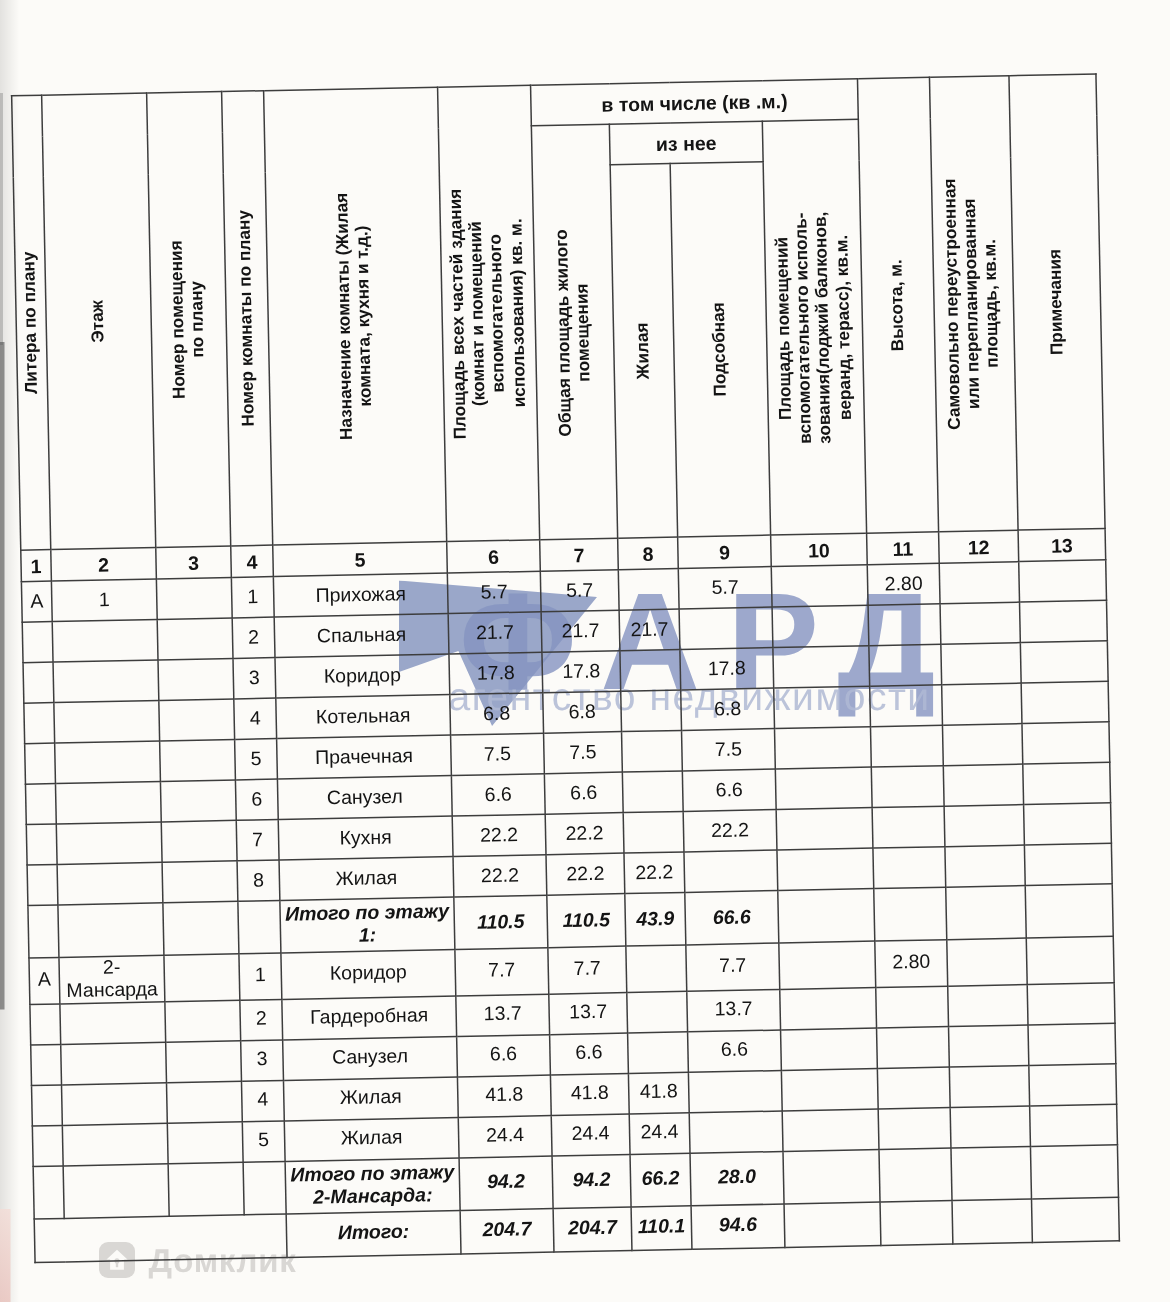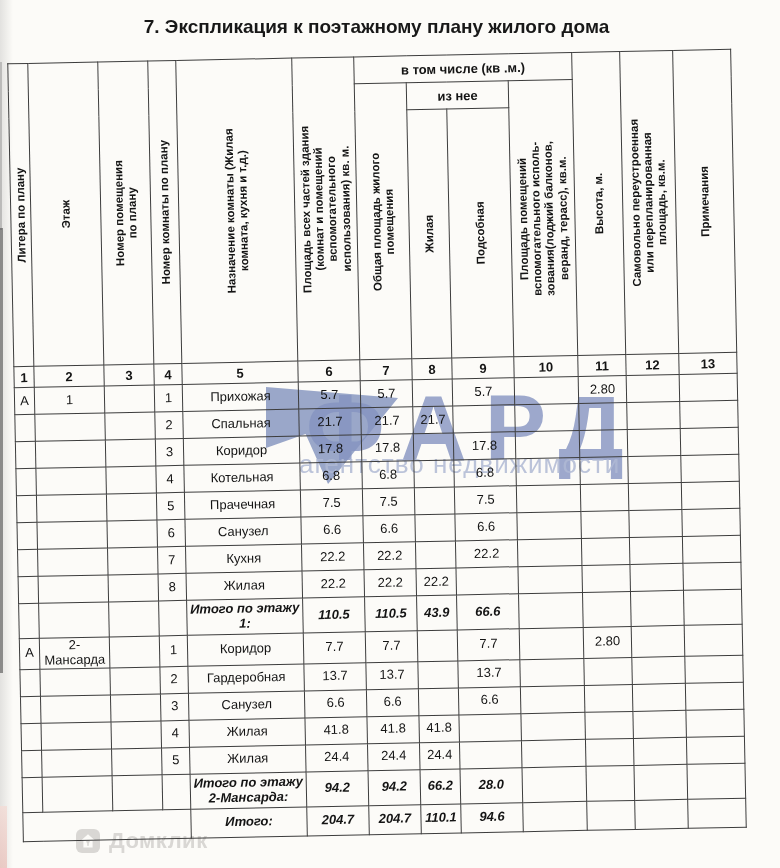--- a/index.html
+++ b/index.html
@@ -16,21 +16,21 @@
 
   
   .wm-brand{position:absolute;z-index:1;}
   .wm-logo{position:absolute;left:266px;top:384px;width:132px;height:100px;
            background:#8494be;opacity:.82;
            clip-path:polygon(0 3%,100% 14%,47% 100%,30% 50%,0 64%);}
   .wm-name{position:absolute;left:306px;top:376px;font-size:92px;font-weight:700;
            letter-spacing:18px;color:rgba(132,148,192,0.80);white-space:nowrap;text-align:center;}
   .wm-sub{position:absolute;left:299px;top:449px;font-size:26px;font-weight:400;
           letter-spacing:1px;color:rgba(175,185,212,0.85);white-space:nowrap;}
-  .wm-footer{position:absolute;left:36px;top:828px;z-index:1;display:flex;align-items:center;gap:9px;padding-left:40px;}
+  .wm-footer{position:absolute;left:26px;top:828px;z-index:1;display:flex;gap:9px;padding-left:40px;}
   .wm-footer span{font-size:22px;font-weight:700;color:#d9d7d4;letter-spacing:.5px;}
 
   
   .title{position:absolute;left:15px;top:16px;width:723px;margin:0;text-align:center;
          font-size:19px;font-weight:700;color:#181818;z-index:2;}
 
   
   .sheet{position:absolute;left:15px;top:56px;z-index:2;transform:rotate(-1.15deg);
          transform-origin:50% 50%;}
   table{border-collapse:collapse;table-layout:fixed;width:723px;background:transparent;}
@@ -50,21 +50,20 @@
 <body>
 
 <div class="page">
 
   <div class="wm-brand">
     <div class="wm-logo"></div>
     <div class="wm-name">ФАРД</div>
     <div class="wm-sub">агентство недвижимости</div>
   </div>
 
-  <h1 class="title">7. Экспликация к поэтажному плану жилого дома</h1>
 
   <div class="sheet">
     <table>
       <colgroup>
         <col style="width:20px">
           <col style="width:70px">
           <col style="width:50px">
           <col style="width:28px">
         <col style="width:116px">
           <col style="width:62px">

